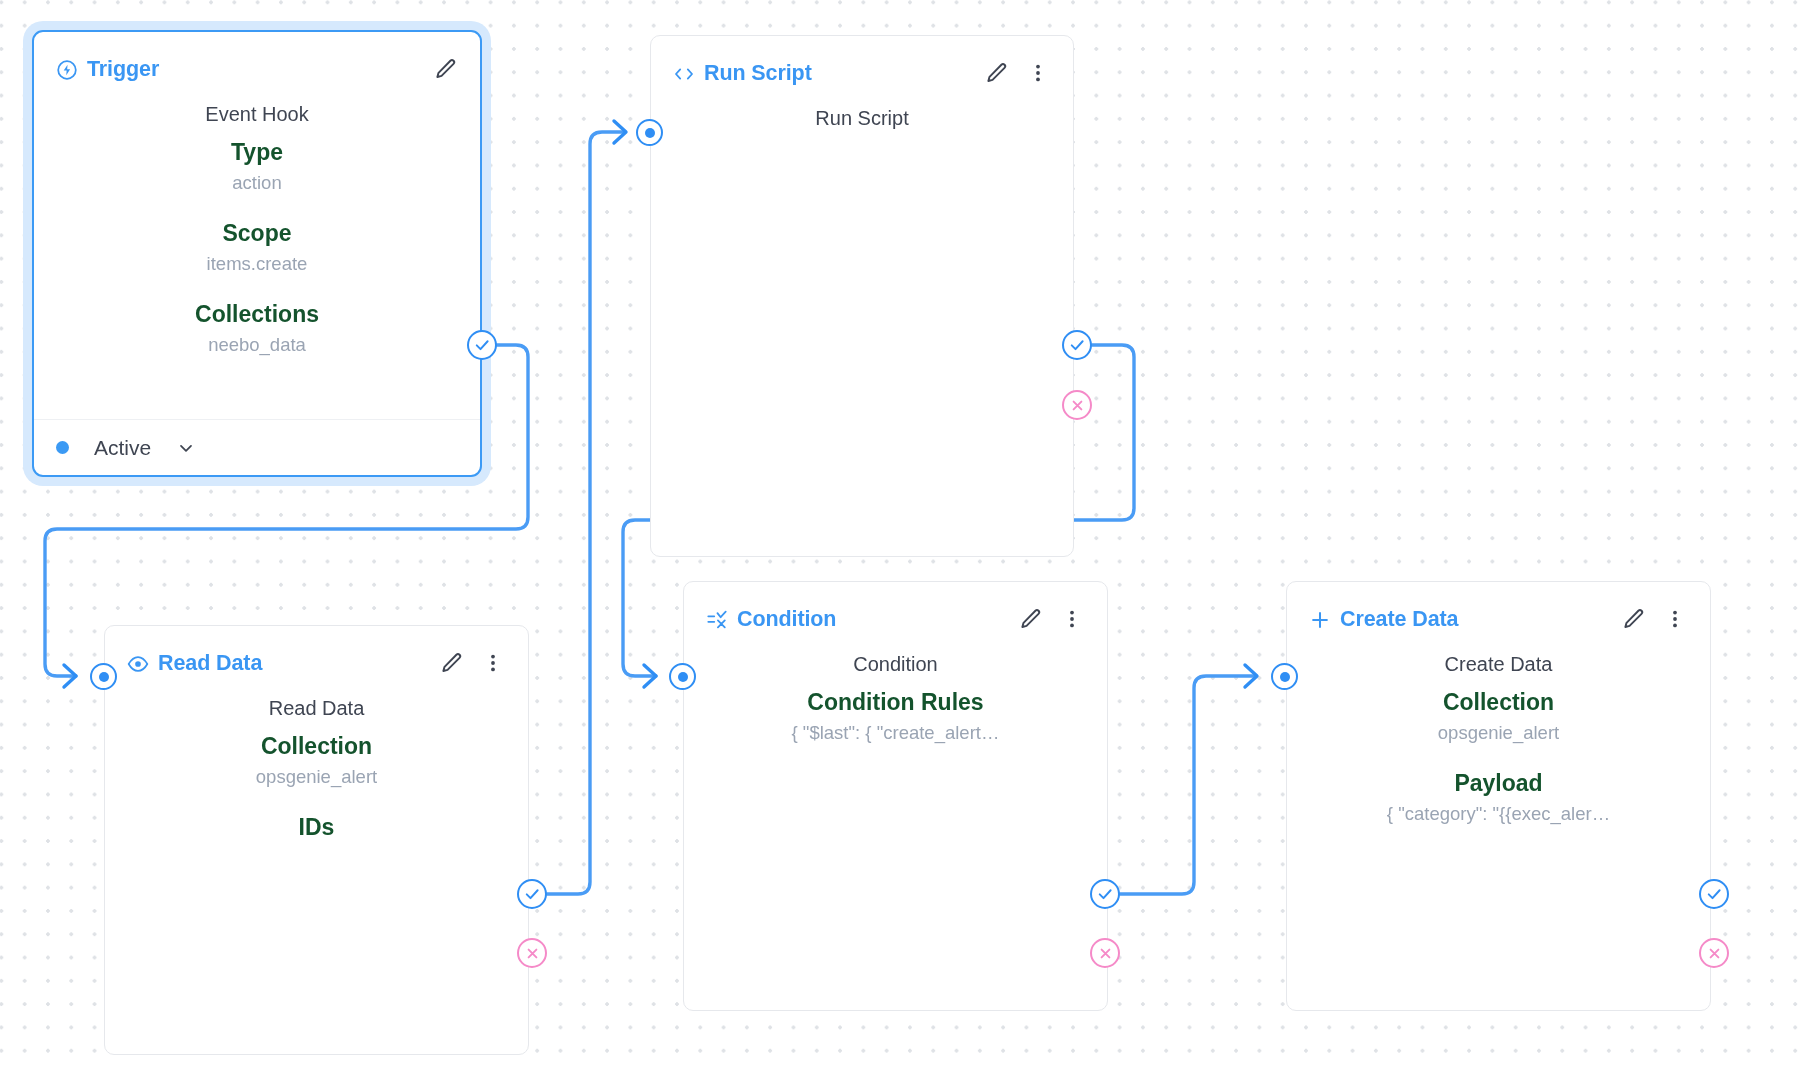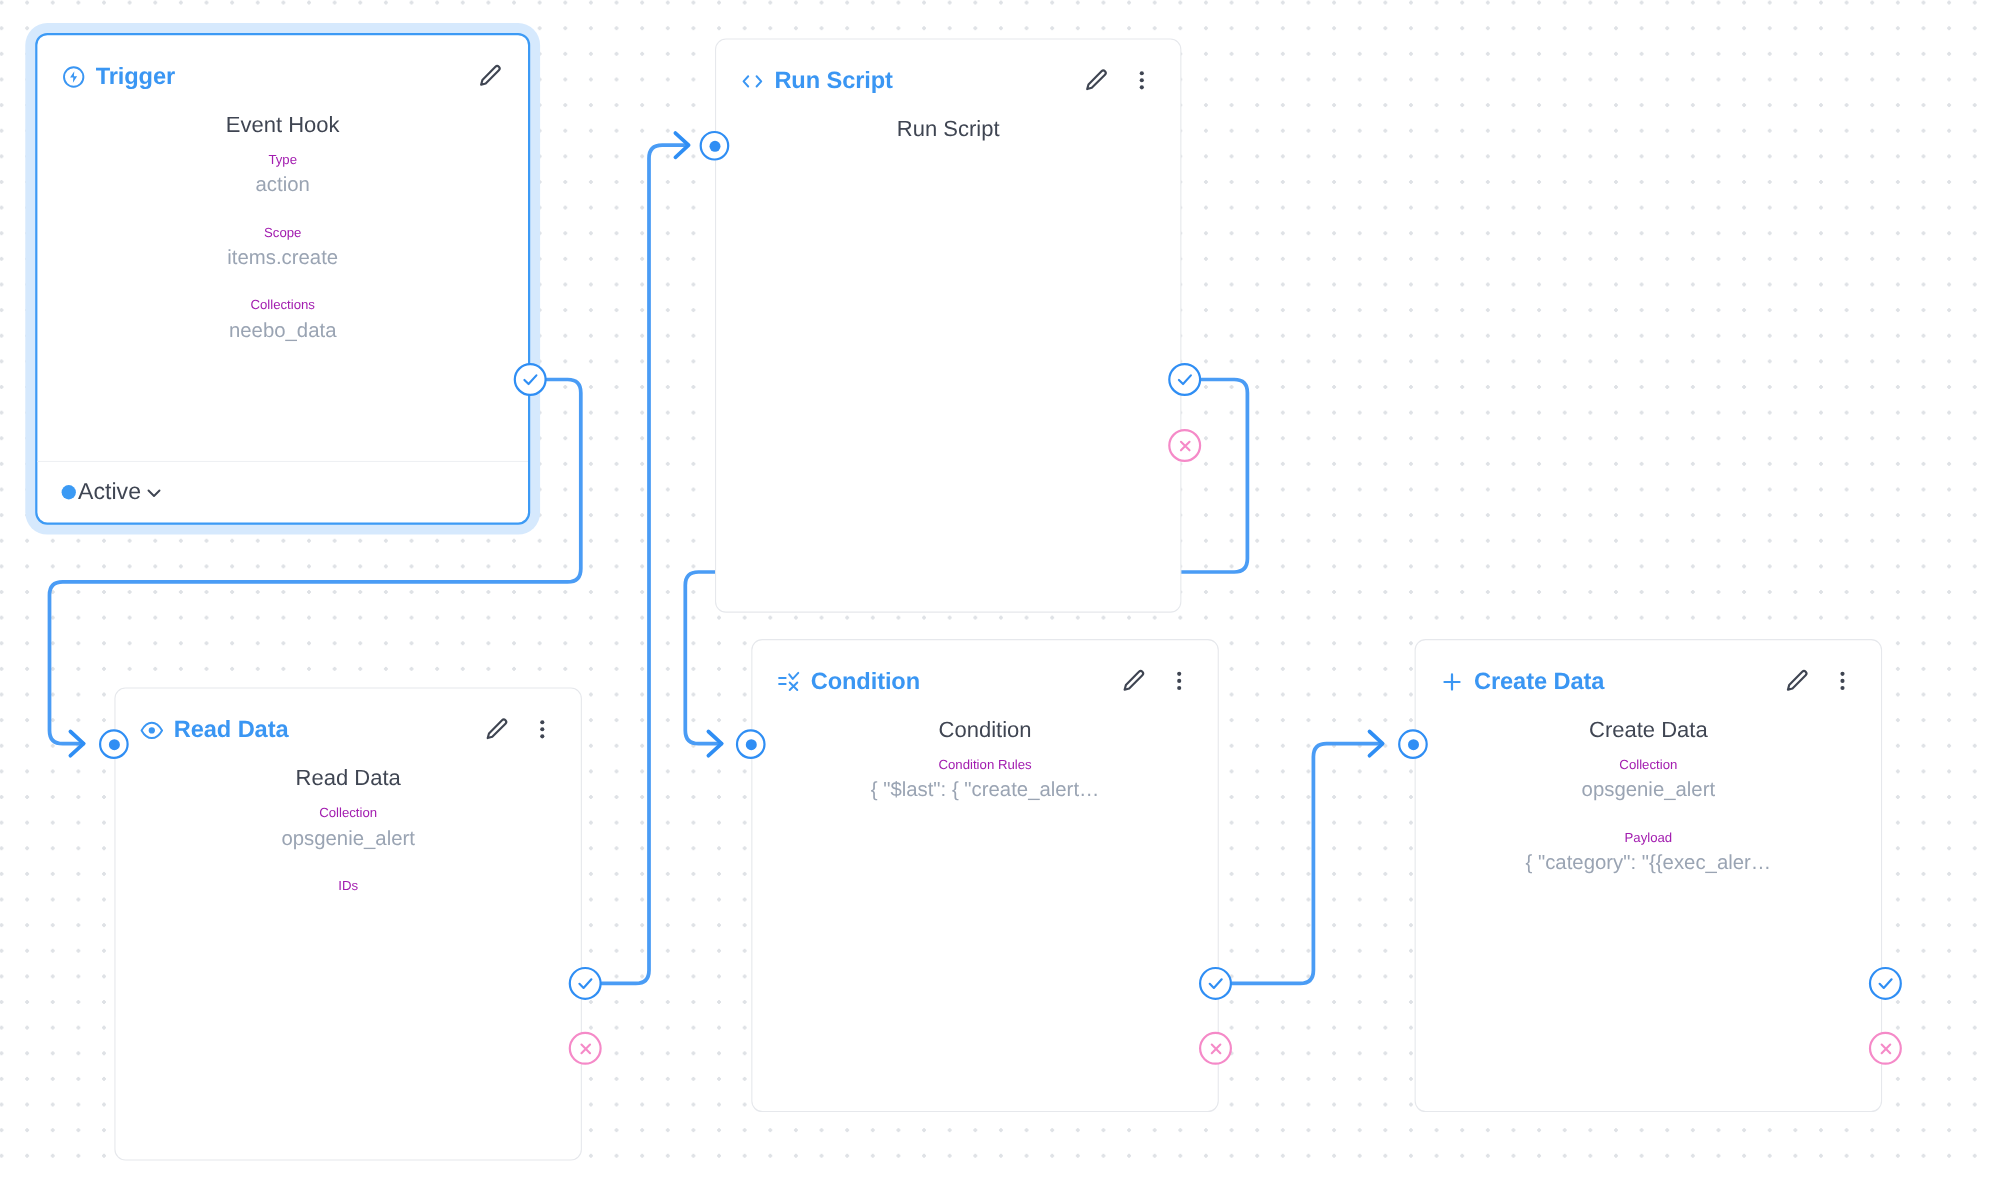--- a/index.html
+++ b/index.html
@@ -104,23 +104,23 @@
     padding: 10px 22px 0 22px;
     text-align: center;
   }
   .row-title {
     font-size: 20px;
     color: #3f4552;
     margin: 9px 0 2px 0;
     line-height: 1.35;
   }
   .field-label {
-    font-size: 12px;
-    font-weight: normal;
-    color: #a21caf;
+    font-size: 23px;
+    font-weight: bold;
+    color: #14532d;
     margin-top: 9px;
     line-height: 1.35;
   }
   .field-value {
     font-family: Liberation Sans, sans-serif;
     font-size: 18.5px;
     color: #9aa4b3;
     line-height: 1.5;
     margin-top: 1px;
     white-space: nowrap;
@@ -131,21 +131,21 @@
   .node-footer {
     position: absolute;
     left: 0;
     right: 0;
     bottom: 0;
     border-top: 1.5px solid #eef0f3;
     padding: 0 22px;
     height: 55px;
     display: flex;
     align-items: center;
-    gap: 2px;
+    gap: 25px;
   }
   .status-dot {
     width: 13px;
     height: 13px;
     border-radius: 50%;
     background: #3b9af4;
     flex: none;
   }
   .status-text {
     font-size: 21px;

